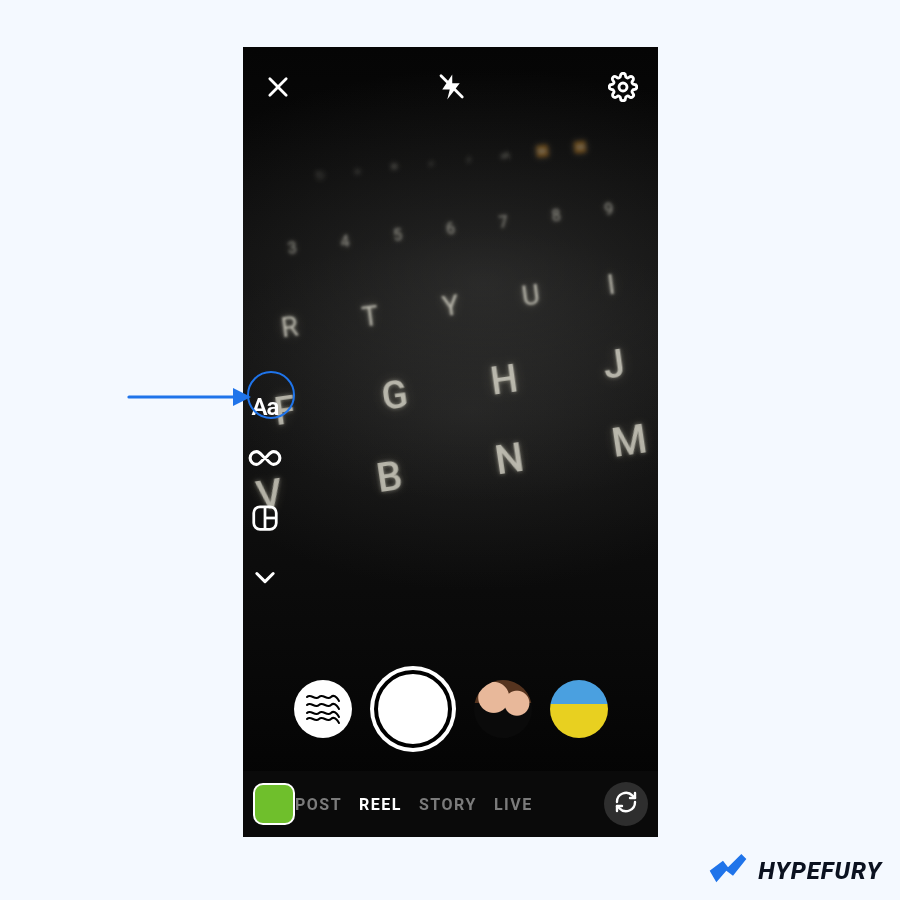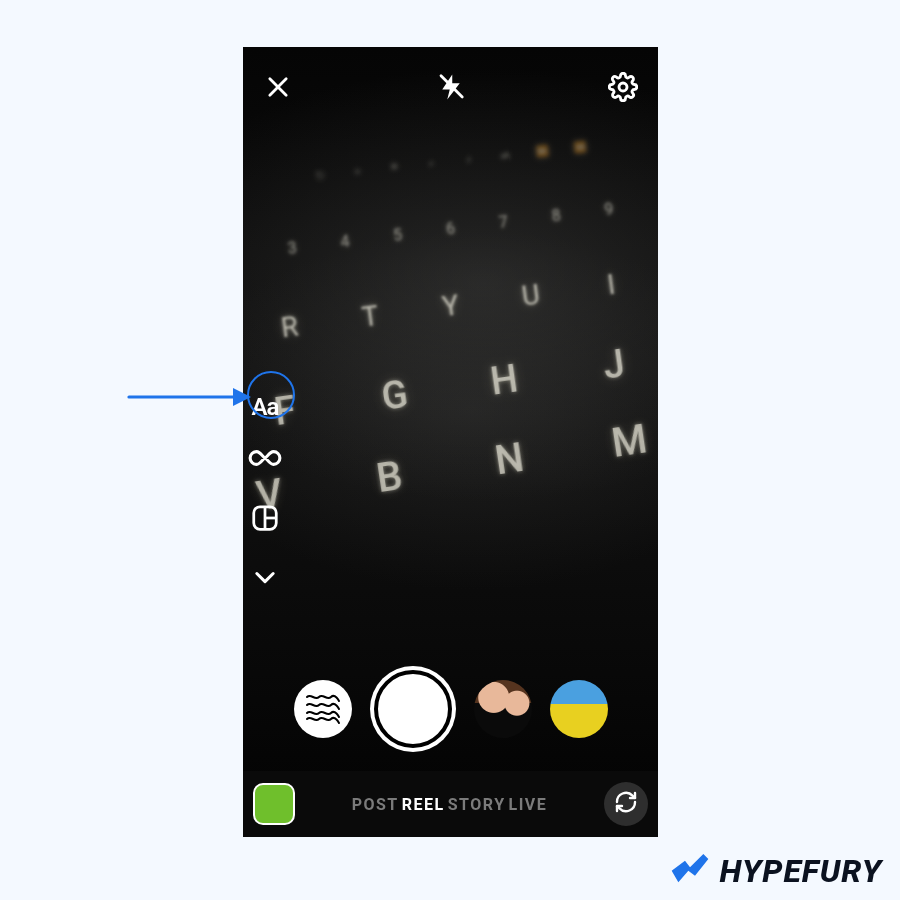--- a/index.html
+++ b/index.html
@@ -172,22 +172,22 @@
     width: 42px; height: 42px;
     border-radius: 10px;
     background: linear-gradient(180deg,#6fbf2c 0 100%);
     border: 2.5px solid #fff;
     cursor: pointer;
     flex: 0 0 auto;
   }
   .modes {
     flex: 1;
     display: flex;
-    justify-content: center;
-    gap: 3px;
+    justify-content: flex-start;
+    gap: 17px;
   }
   .mode {
     font-size: 16px;
     font-weight: 700;
     letter-spacing: 1.5px;
     color: #7b7b7b;
     cursor: pointer;
   }
   .mode.active { color: #ffffff; }
   .flip-btn {
@@ -210,21 +210,21 @@
   
   .watermark {
     position: absolute;
     right: 18px;
     bottom: 10px;
     display: flex;
     align-items: center;
     gap: 10px;
   }
   .watermark-name {
-    font-size: 32px;
+    font-size: 24px;
     font-weight: 800;
     letter-spacing: 1px;
     color: #0b1220;
     font-style: italic;
   }
   .wm-bird { color: #1f74ea; }
 </style>
 </head>
 <body>
 

